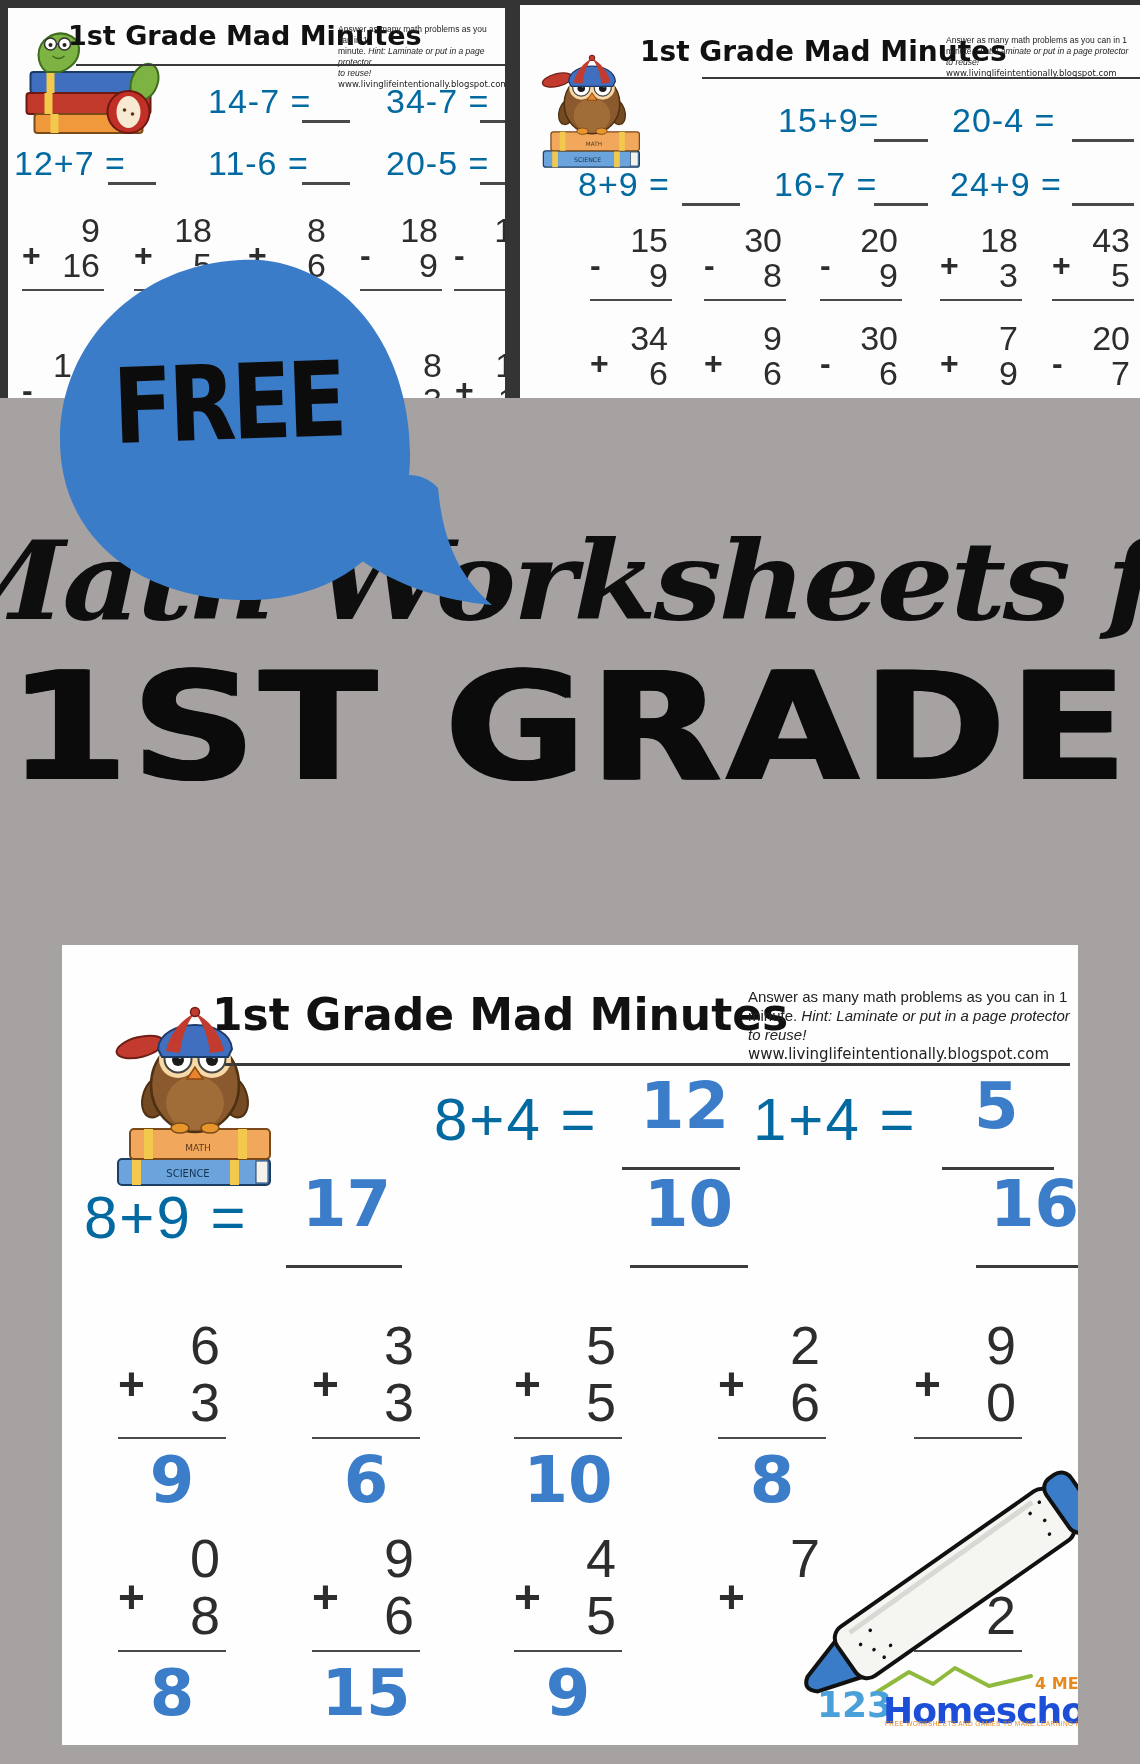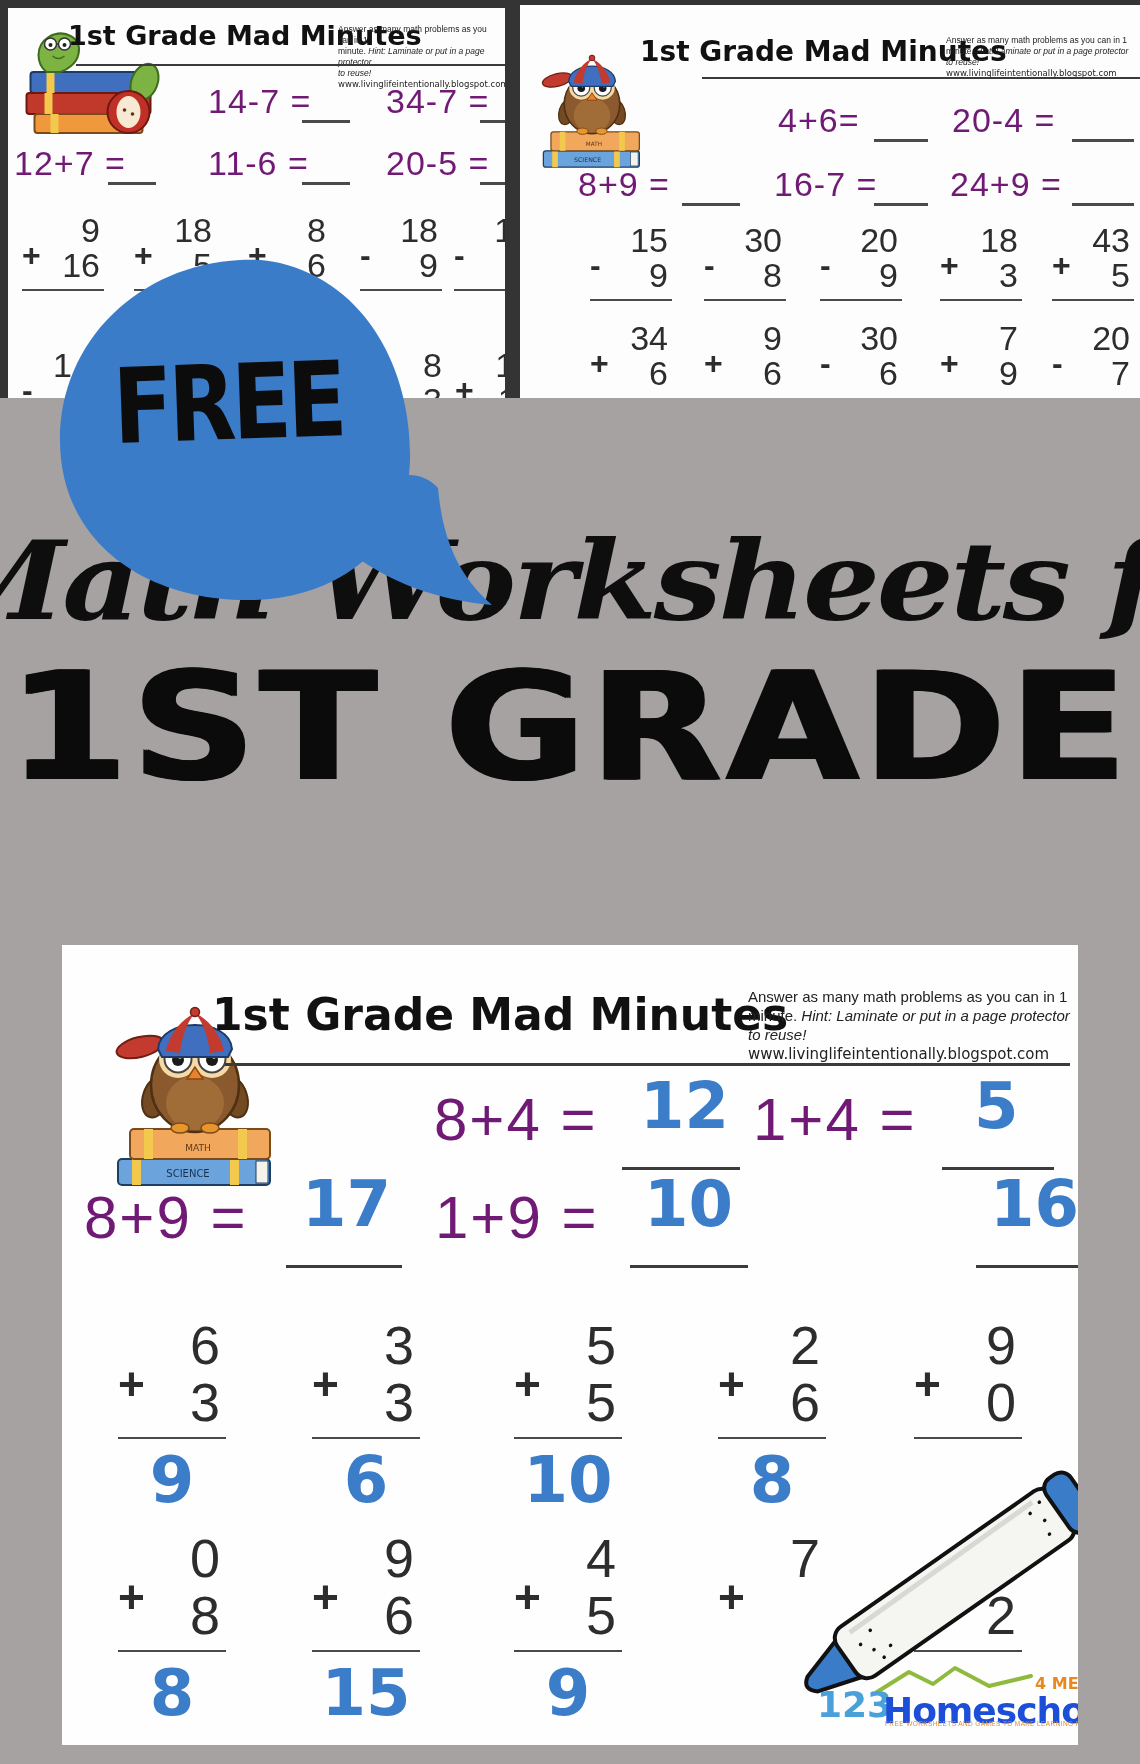--- a/index.html
+++ b/index.html
@@ -10,21 +10,21 @@
   .ws{position:absolute;background:#fdfdfd;overflow:hidden;}
   #wsA{left:8px;top:8px;width:497px;height:390px;}
   #wsB{left:520px;top:5px;width:620px;height:393px;}
   #wsC{position:absolute;left:62px;top:945px;width:1016px;height:800px;background:#fefefe;overflow:hidden;}
   .ws-title{position:absolute;font-family:"DejaVu Sans",sans-serif;font-weight:700;color:#111;white-space:nowrap;}
   .hint{position:absolute;color:#222;}
   .hint .it{font-style:italic;}
   .hint .hw{font-family:"DejaVu Sans",sans-serif;}
   .headrule{position:absolute;border-top:2px solid #3a3a3a;}
   
-  .eq{position:absolute;font-family:"Liberation Sans",sans-serif;color:#701a75;white-space:nowrap;text-align:right;}
+  .eq{position:absolute;font-family:"Liberation Sans",sans-serif;color:#0369a1;white-space:nowrap;text-align:right;}
   .eq.small{font-size:34px;letter-spacing:1px;}
   .eq.big{font-size:60px;letter-spacing:2px;}
   .blank{position:absolute;border-bottom:3px solid #4a4a4a;}
   .ansline{position:absolute;border-bottom:3px solid #3c3c3c;}
   .bans{position:absolute;font-family:"DejaVu Sans",sans-serif;font-weight:700;color:#3b7dc9;font-size:64px;white-space:nowrap;}
   
   .vprob{position:absolute;color:#2d2d2d;}
   .vprob .vp-op{position:absolute;font-weight:700;}
   .vprob .vp-nums{position:absolute;text-align:right;}
   .vprob .vp-line{position:absolute;left:0;border-top:2.5px solid #4a4a4a;}
@@ -223,21 +223,21 @@
           <use href="#owl-def"></use>
         </svg>
       <div class="ws-title" style="left:120px;top:30px;font-size:28px">1st Grade Mad Minutes</div>
       <div class="hint small-hint" style="left:426px;top:30px;width:190px">
         <span>Answer as many math problems as you can in 1</span><br>
         <span>minute. </span><span class="it">Hint: Laminate or put in a page protector</span><br>
         <span class="it">to reuse! </span><span class="hw">www.livinglifeintentionally.blogspot.com</span>
       </div>
       <div class="headrule" style="left:182px;top:72px;width:438px"></div>
 
-      <div class="eq small" style="left:258px;top:96px">4+6=</div>
+      <div class="eq small" style="left:258px;top:96px">15+9=</div>
       <div class="blank" style="left:354px;top:98px;width:54px;height:36px"></div>
       <div class="eq small" style="left:432px;top:96px">20-4 =</div>
       <div class="blank" style="left:552px;top:98px;width:62px;height:36px"></div>
 
       <div class="eq small" style="left:58px;top:160px">8+9 =</div>
       <div class="blank" style="left:162px;top:162px;width:58px;height:36px"></div>
       <div class="eq small" style="left:254px;top:160px">16-7 =</div>
       <div class="blank" style="left:354px;top:162px;width:54px;height:36px"></div>
       <div class="eq small" style="left:430px;top:160px">24+9 =</div>
       <div class="blank" style="left:552px;top:162px;width:62px;height:36px"></div>
@@ -345,21 +345,20 @@
     <div class="eq big" style="left:372px;top:140px">8+4 =</div>
     <div class="bans" style="left:578px;top:124px">12</div>
     <div class="ansline" style="left:560px;top:188px;width:118px;height:34px"></div>
     <div class="eq big" style="left:691px;top:140px">1+4 =</div>
     <div class="bans" style="left:912px;top:124px">5</div>
     <div class="ansline" style="left:880px;top:188px;width:112px;height:34px"></div>
 
     <div class="eq big" style="left:22px;top:238px">8+9 =</div>
     <div class="bans" style="left:240px;top:222px">17</div>
     <div class="ansline" style="left:224px;top:286px;width:116px;height:34px"></div>
-    <div class="eq big" style="left:373px;top:238px">1+9 =</div>
     <div class="bans" style="left:582px;top:222px">10</div>
     <div class="ansline" style="left:568px;top:286px;width:118px;height:34px"></div>
     <div class="bans" style="left:928px;top:222px">16</div>
     <div class="ansline" style="left:914px;top:286px;width:118px;height:34px"></div>
 
     <div class="vprob big" style="left:56px;top:372px">
       <div class="vp-op">+</div>
       <div class="vp-nums">
           <div>6</div>
           <div>3</div>

